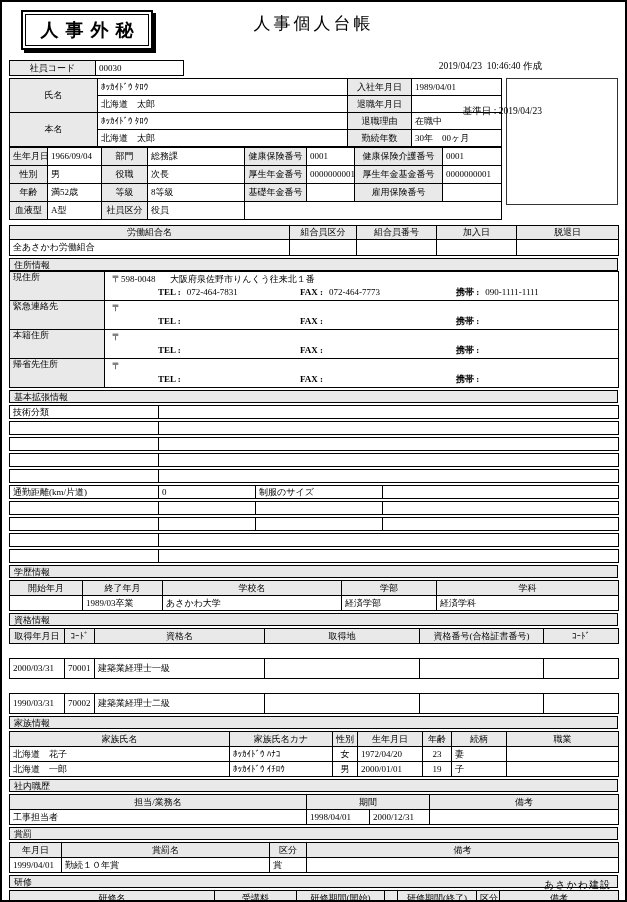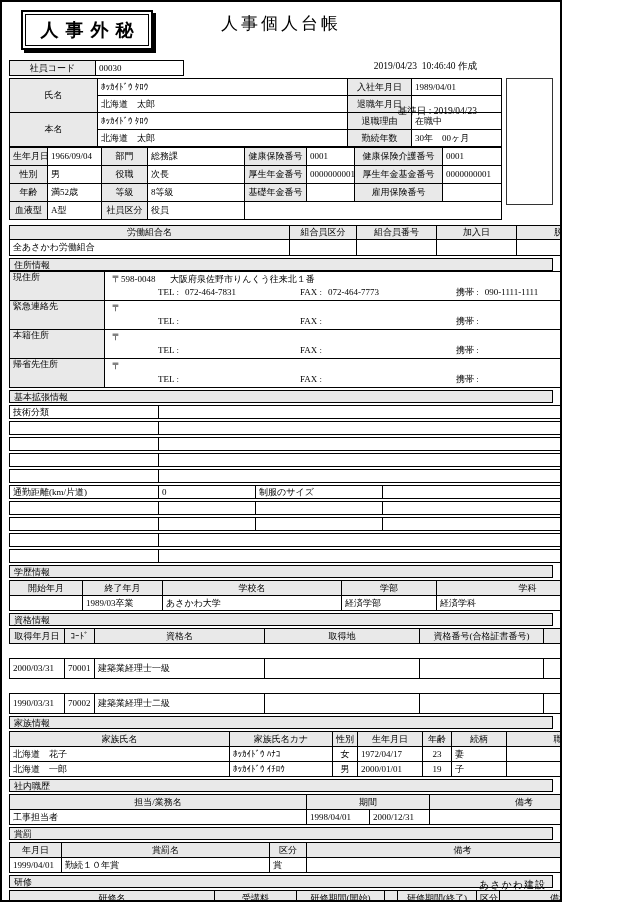--- a/index.html
+++ b/index.html
@@ -1,18 +1,18 @@
 <!DOCTYPE html>
 <html><head>
 <meta charset="utf-8">
 <style>
   * { box-sizing: border-box; }
   html,body { margin:0; padding:0; background:#fff; }
   .page {
-    position:relative; width:562px; height:902px;
+    position:relative; width:627px; height:902px;
     border:2px solid #000; background:#fff; overflow:hidden;
     font-family:"Liberation Serif","DejaVu Serif",serif;
     color:#000; font-size:9px; padding:6px 7px;
   }
   
   .hdr { position:relative; height:52px; }
   .stamp {
     position:absolute; left:12px; top:2px; width:132px;
     border:2px solid #000; padding:2px; background:#fff;
     box-shadow:3px 3px 0 #000;
@@ -41,21 +41,21 @@
   table.basic tr td { height:17px; }
   table.details tr td { height:18px; }
   table.unionT tr.hd td { height:14px; }
   table.unionT tr.dt td { height:16px; }
   
   .addr-val { padding:1px 3px 1px 3px !important; }
   .addr-line1 { display:flex; height:13px; line-height:13px; }
   .addr-line1 .postal { width:62px; padding-left:4px; }
   .addr-line2 { display:flex; height:13px; line-height:13px; padding-left:50px; }
   .seg-tel { width:142px; } .seg-fax { width:156px; }
-  .seg b { font-weight:normal; margin-right:6px;text-align:right; }
+  .seg b { font-weight:bold; margin-right:6px;text-align:right; }
   
   table.ext td { height:13px; }
   table.qualrow td { height:20px; }
   table.trainrow td { height:17px; }
   .footer { position:absolute; right:14px; bottom:8px; font-size:10px; letter-spacing:1px; }
 </style>
 </head>
 <body>
 
 <div class="page">
@@ -506,21 +506,21 @@
       <td class="lbl">性別</td>
       <td class="lbl">生年月日</td>
       <td class="lbl">年齢</td>
       <td class="lbl">続柄</td>
       <td class="lbl">職業</td>
     </tr>
     <tr>
       <td class="val">北海道　花子</td>
       <td class="val kana">ﾎｯｶｲﾄﾞｳ ﾊﾅｺ</td>
       <td class="val ctr">女</td>
-      <td class="val">1972/04/17</td>
+      <td class="val">1972/04/20</td>
       <td class="val ctr">23</td>
       <td class="val">妻</td>
       <td class="val"></td>
     </tr>
     <tr>
       <td class="val">北海道　一郎</td>
       <td class="val kana">ﾎｯｶｲﾄﾞｳ ｲﾁﾛｳ</td>
       <td class="val ctr">男</td>
       <td class="val">2000/01/01</td>
       <td class="val ctr">19</td>

